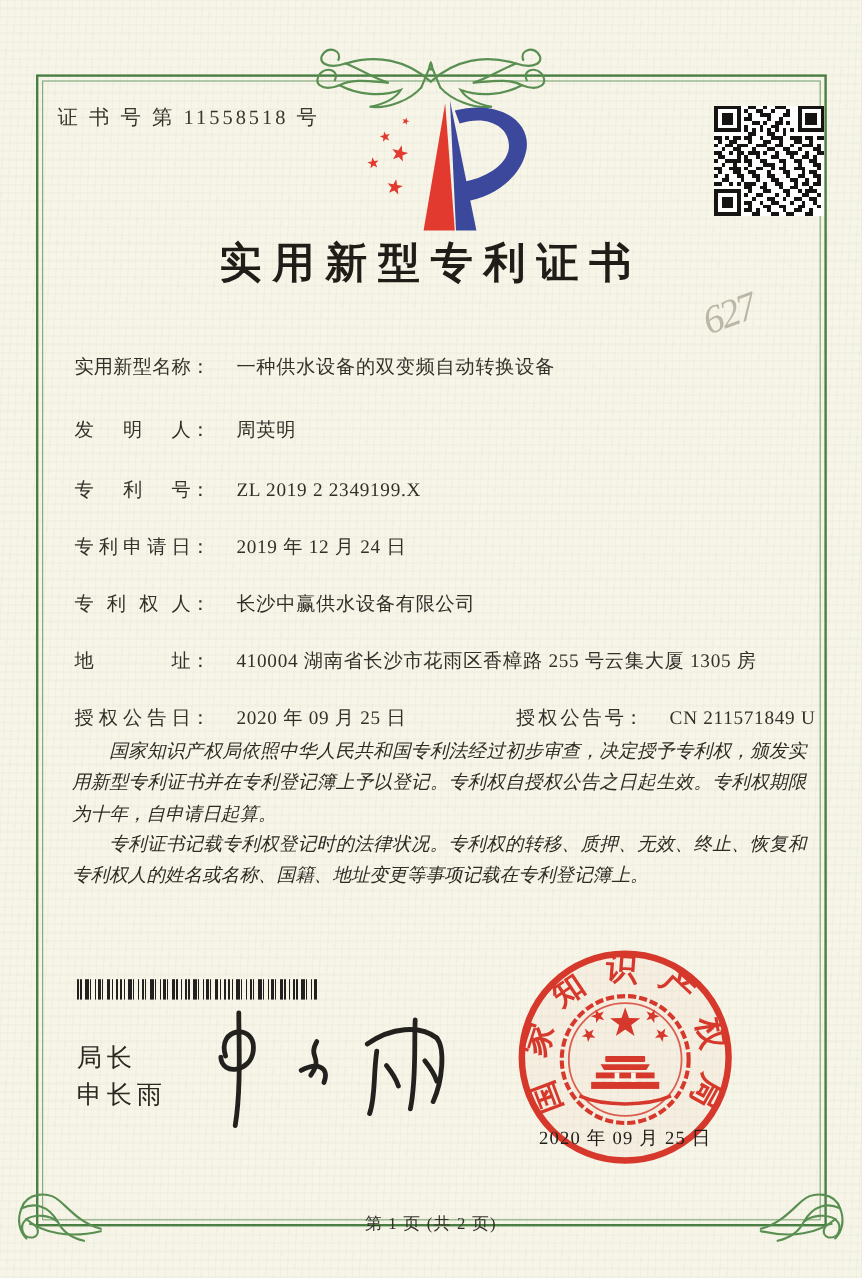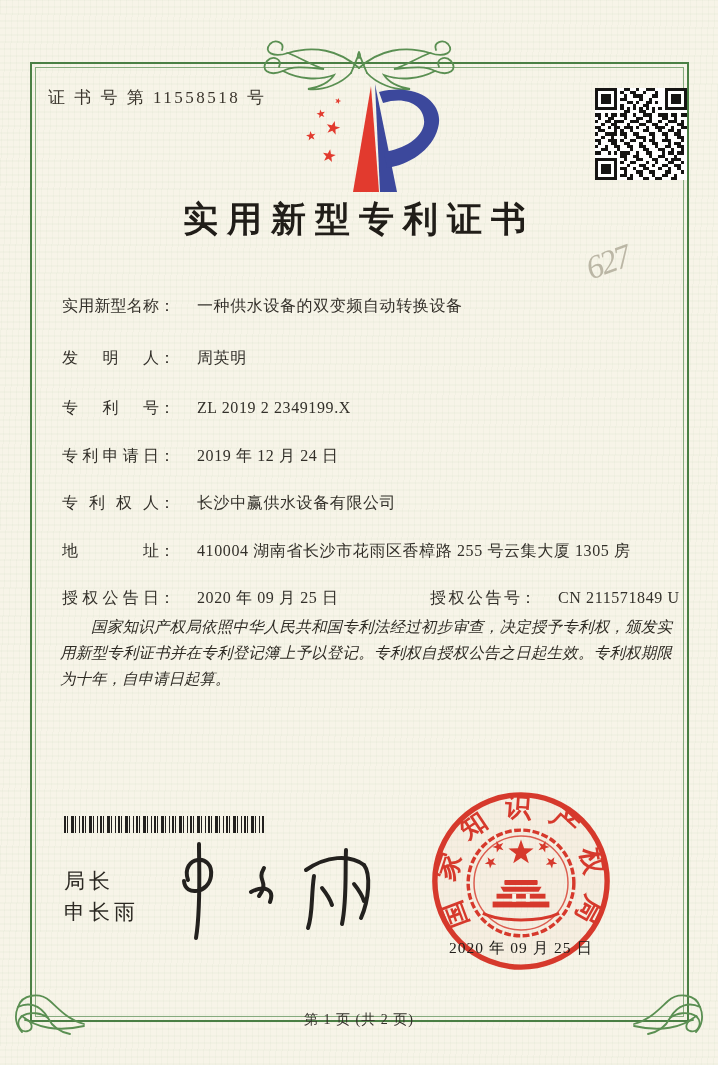--- a/index.html
+++ b/index.html
@@ -171,20 +171,21 @@
   </div>
   <div class="row" style="top:588px">
     <span class="flabel">授权公告日</span><span class="fcolon">：</span><span class="fvalue">2020 年 09 月 25 日</span>
     <span class="grp2">
       <span class="flabel">授权公告号</span><span class="fcolon">：</span><span class="fvalue">CN 211571849 U</span>
     </span>
   </div>
 
   <div class="body-text">
     <p>国家知识产权局依照中华人民共和国专利法经过初步审查，决定授予专利权，颁发实用新型专利证书并在专利登记簿上予以登记。专利权自授权公告之日起生效。专利权期限为十年，自申请日起算。</p>
+    <p>专利证书记载专利权登记时的法律状况。专利权的转移、质押、无效、终止、恢复和专利权人的姓名或名称、国籍、地址变更等事项记载在专利登记簿上。</p>
   </div>
 
   <div class="barcode"></div>
 
   <div class="commissioner">
     <div>局长</div>
     <div>申长雨</div>
   </div>
 
   <svg class="signature" width="250" height="105" viewBox="0 0 250 105">

